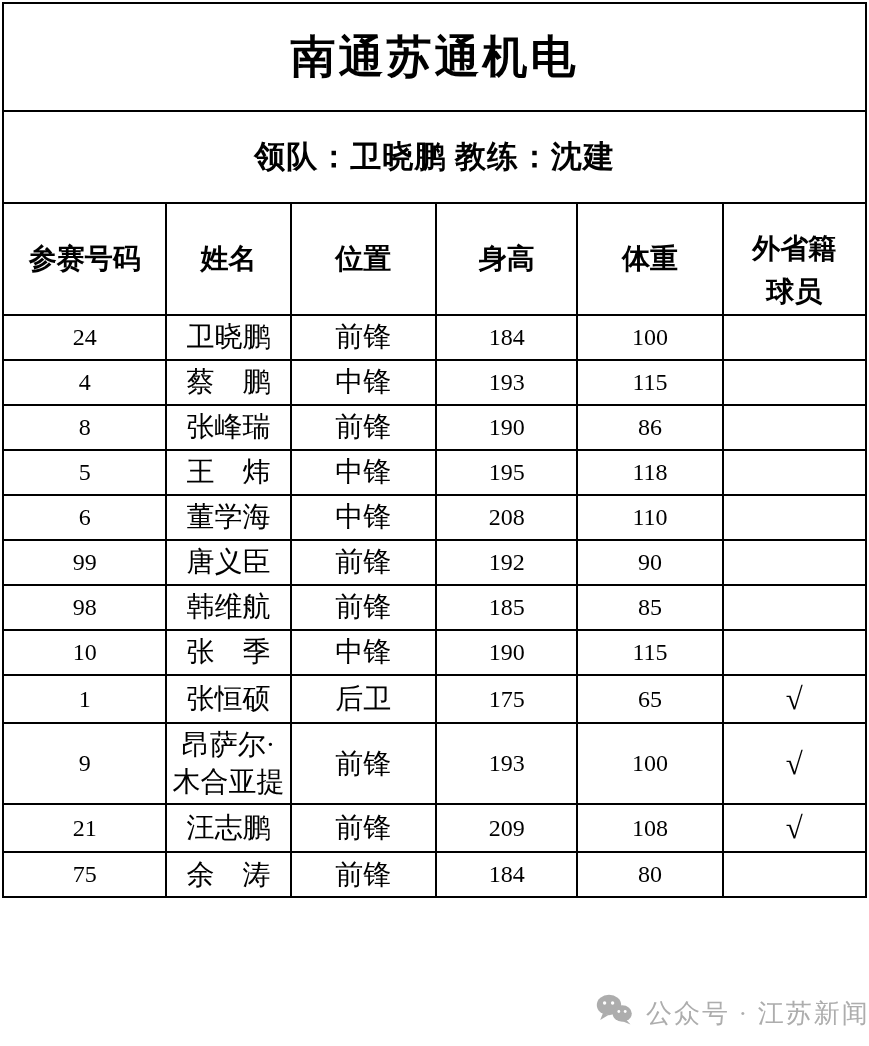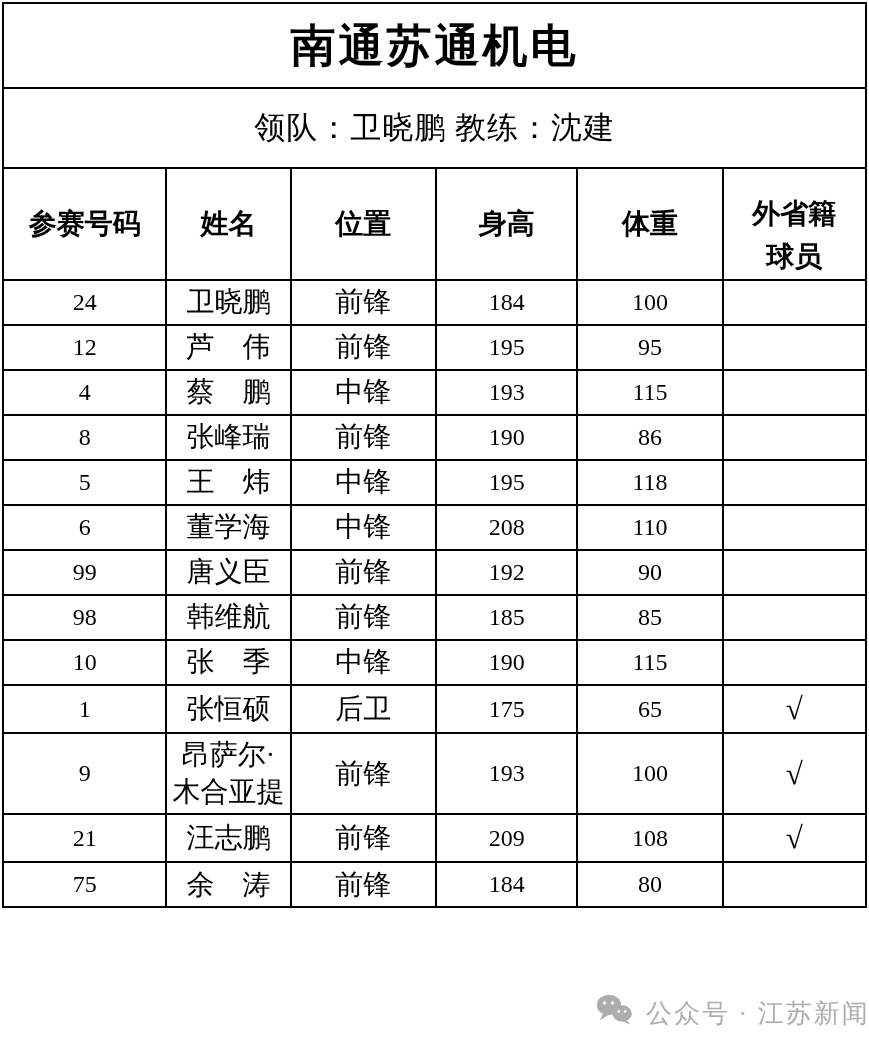--- a/index.html
+++ b/index.html
@@ -44,30 +44,30 @@
     z-index: 1;
   }
   table.roster td, table.roster th {
     border: 2.5px solid #000;
     text-align: center;
     vertical-align: middle;
     background: transparent;
     overflow: hidden;
   }
   tr.title-row td {
-    height: 85px;
+    height: 108px;
     font-size: 45px;
     font-weight: bold;
     letter-spacing: 3px;
     border-radius: 22px;
   }
   tr.info-row td {
-    height: 80px;
+    height: 92px;
     font-size: 31px;
-    font-weight: normal;
+    font-weight: bold;
     letter-spacing: 1px;
   }
   tr.header-row th {
     height: 96px;
     font-size: 28px;
     font-weight: bold;
     line-height: 1.55;
   }
   tr.header-row th .hdr-wrap {
     display: inline-block;
@@ -137,28 +137,20 @@
     <tbody>
         <tr class="data-row">
           <td class="num-cell">24</td>
           <td class="name-cell">卫晓鹏</td>
           <td>前锋</td>
           <td class="num-cell">184</td>
           <td class="num-cell">100</td>
           <td class="check-cell"></td>
         </tr>
         <tr class="data-row">
-          <td class="num-cell">12</td>
-          <td class="name-cell">芦　伟</td>
-          <td>前锋</td>
-          <td class="num-cell">195</td>
-          <td class="num-cell">95</td>
-          <td class="check-cell"></td>
-        </tr>
-        <tr class="data-row">
           <td class="num-cell">4</td>
           <td class="name-cell">蔡　鹏</td>
           <td>中锋</td>
           <td class="num-cell">193</td>
           <td class="num-cell">115</td>
           <td class="check-cell"></td>
         </tr>
         <tr class="data-row">
           <td class="num-cell">8</td>
           <td class="name-cell">张峰瑞</td>

